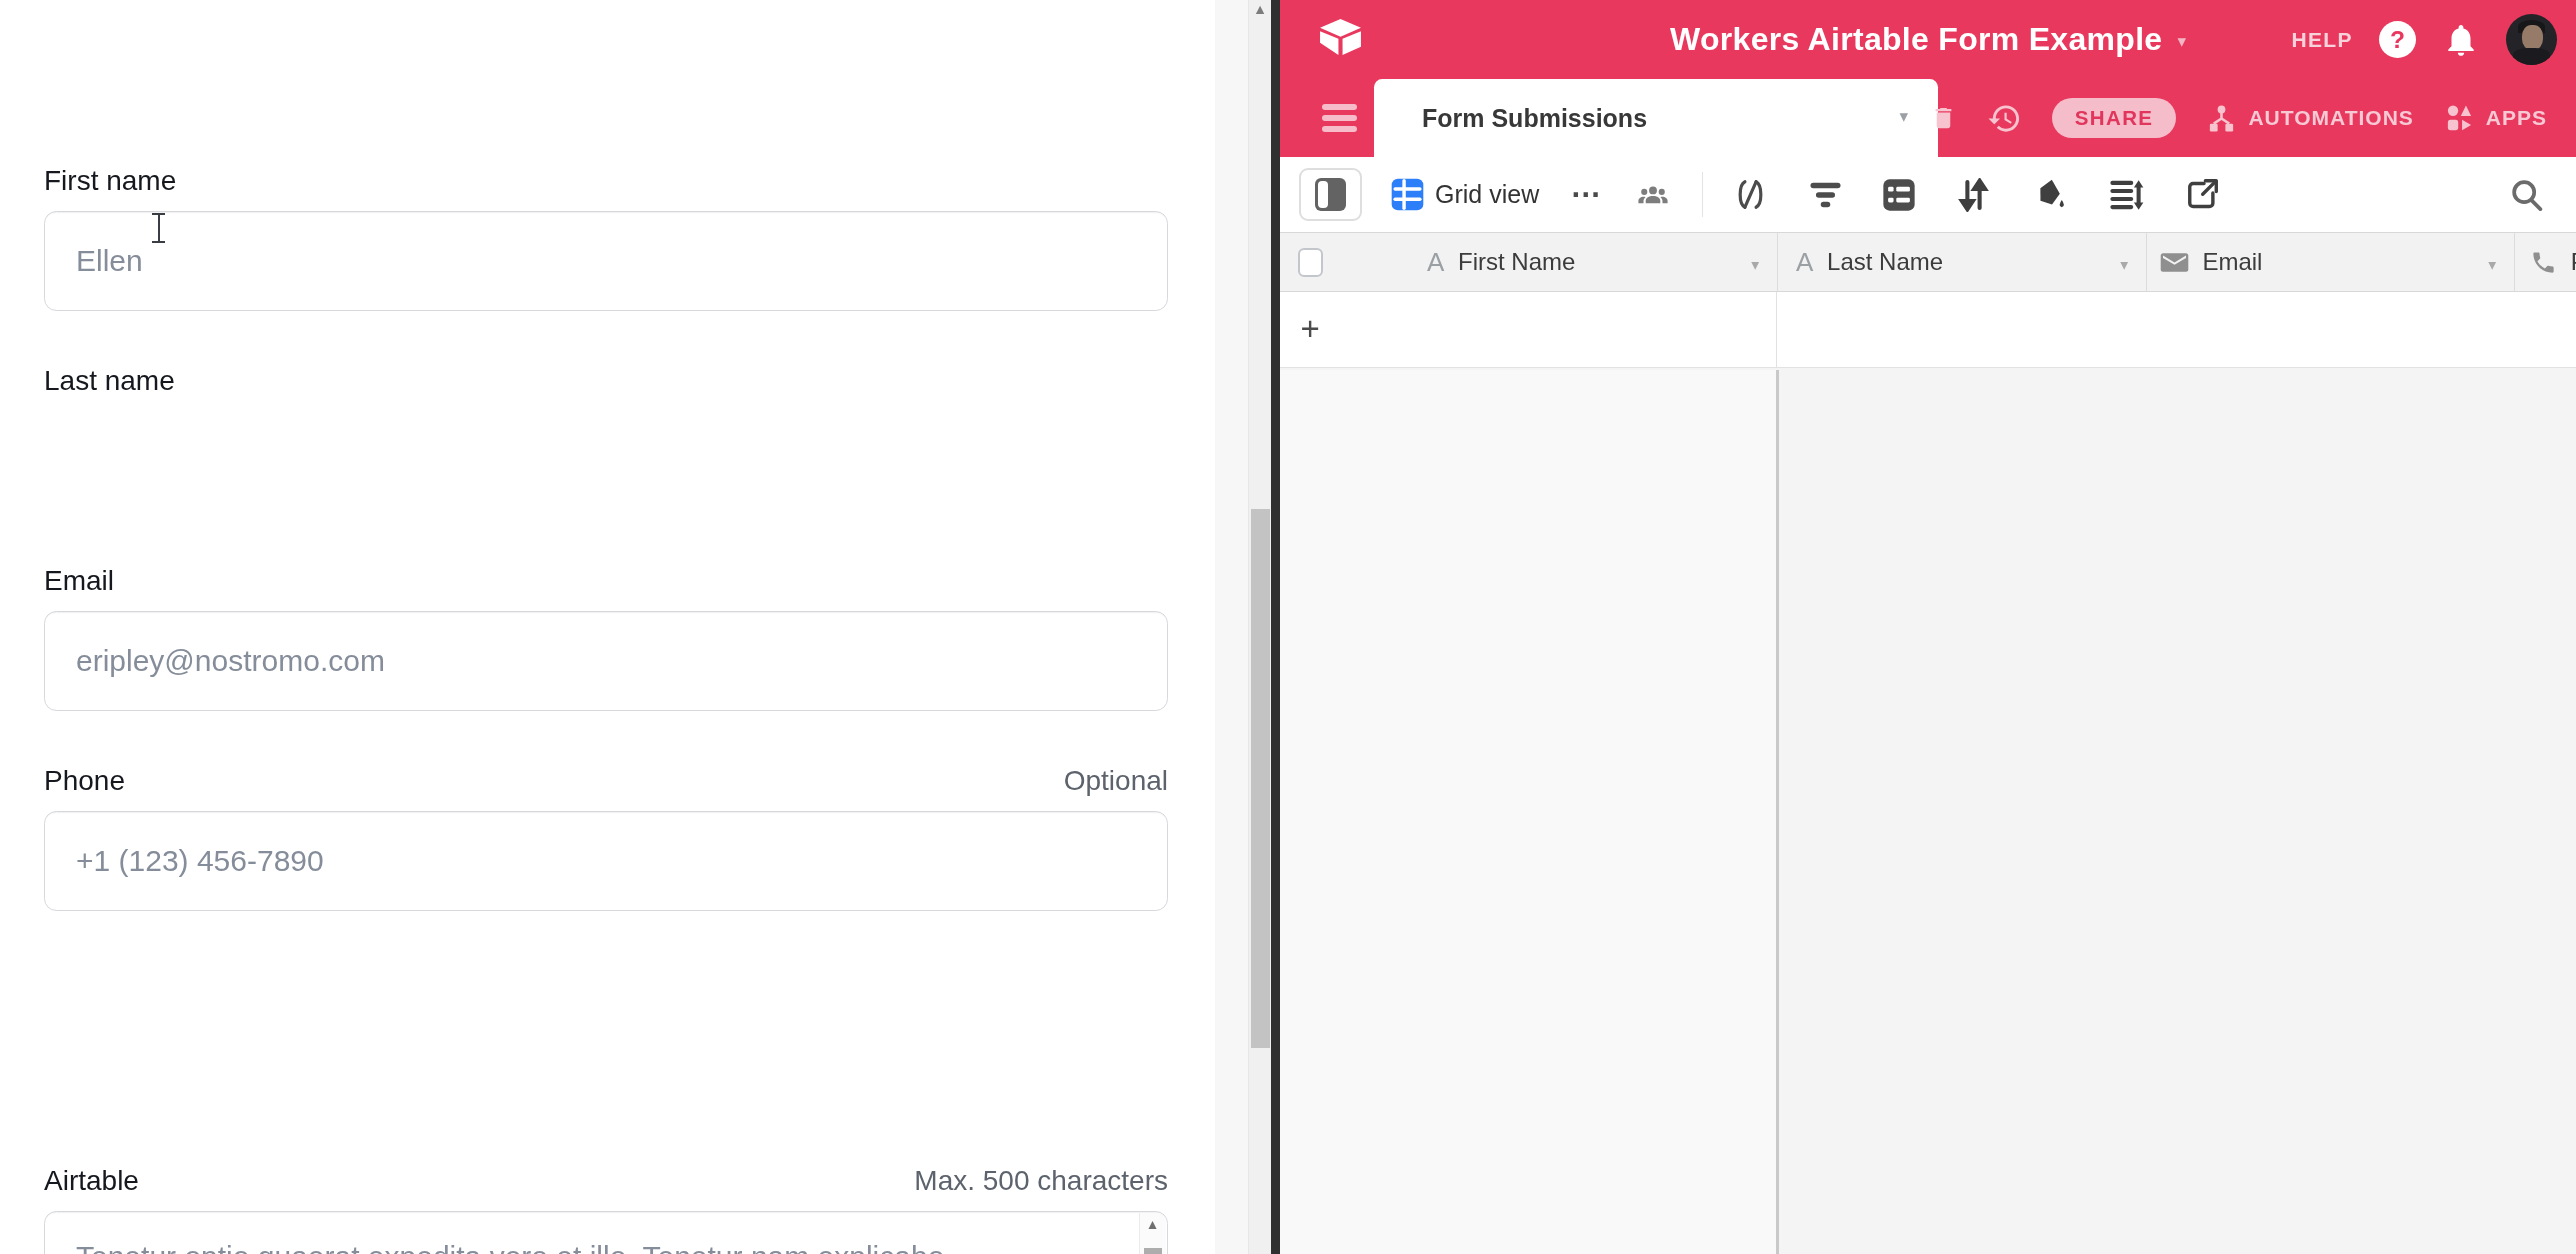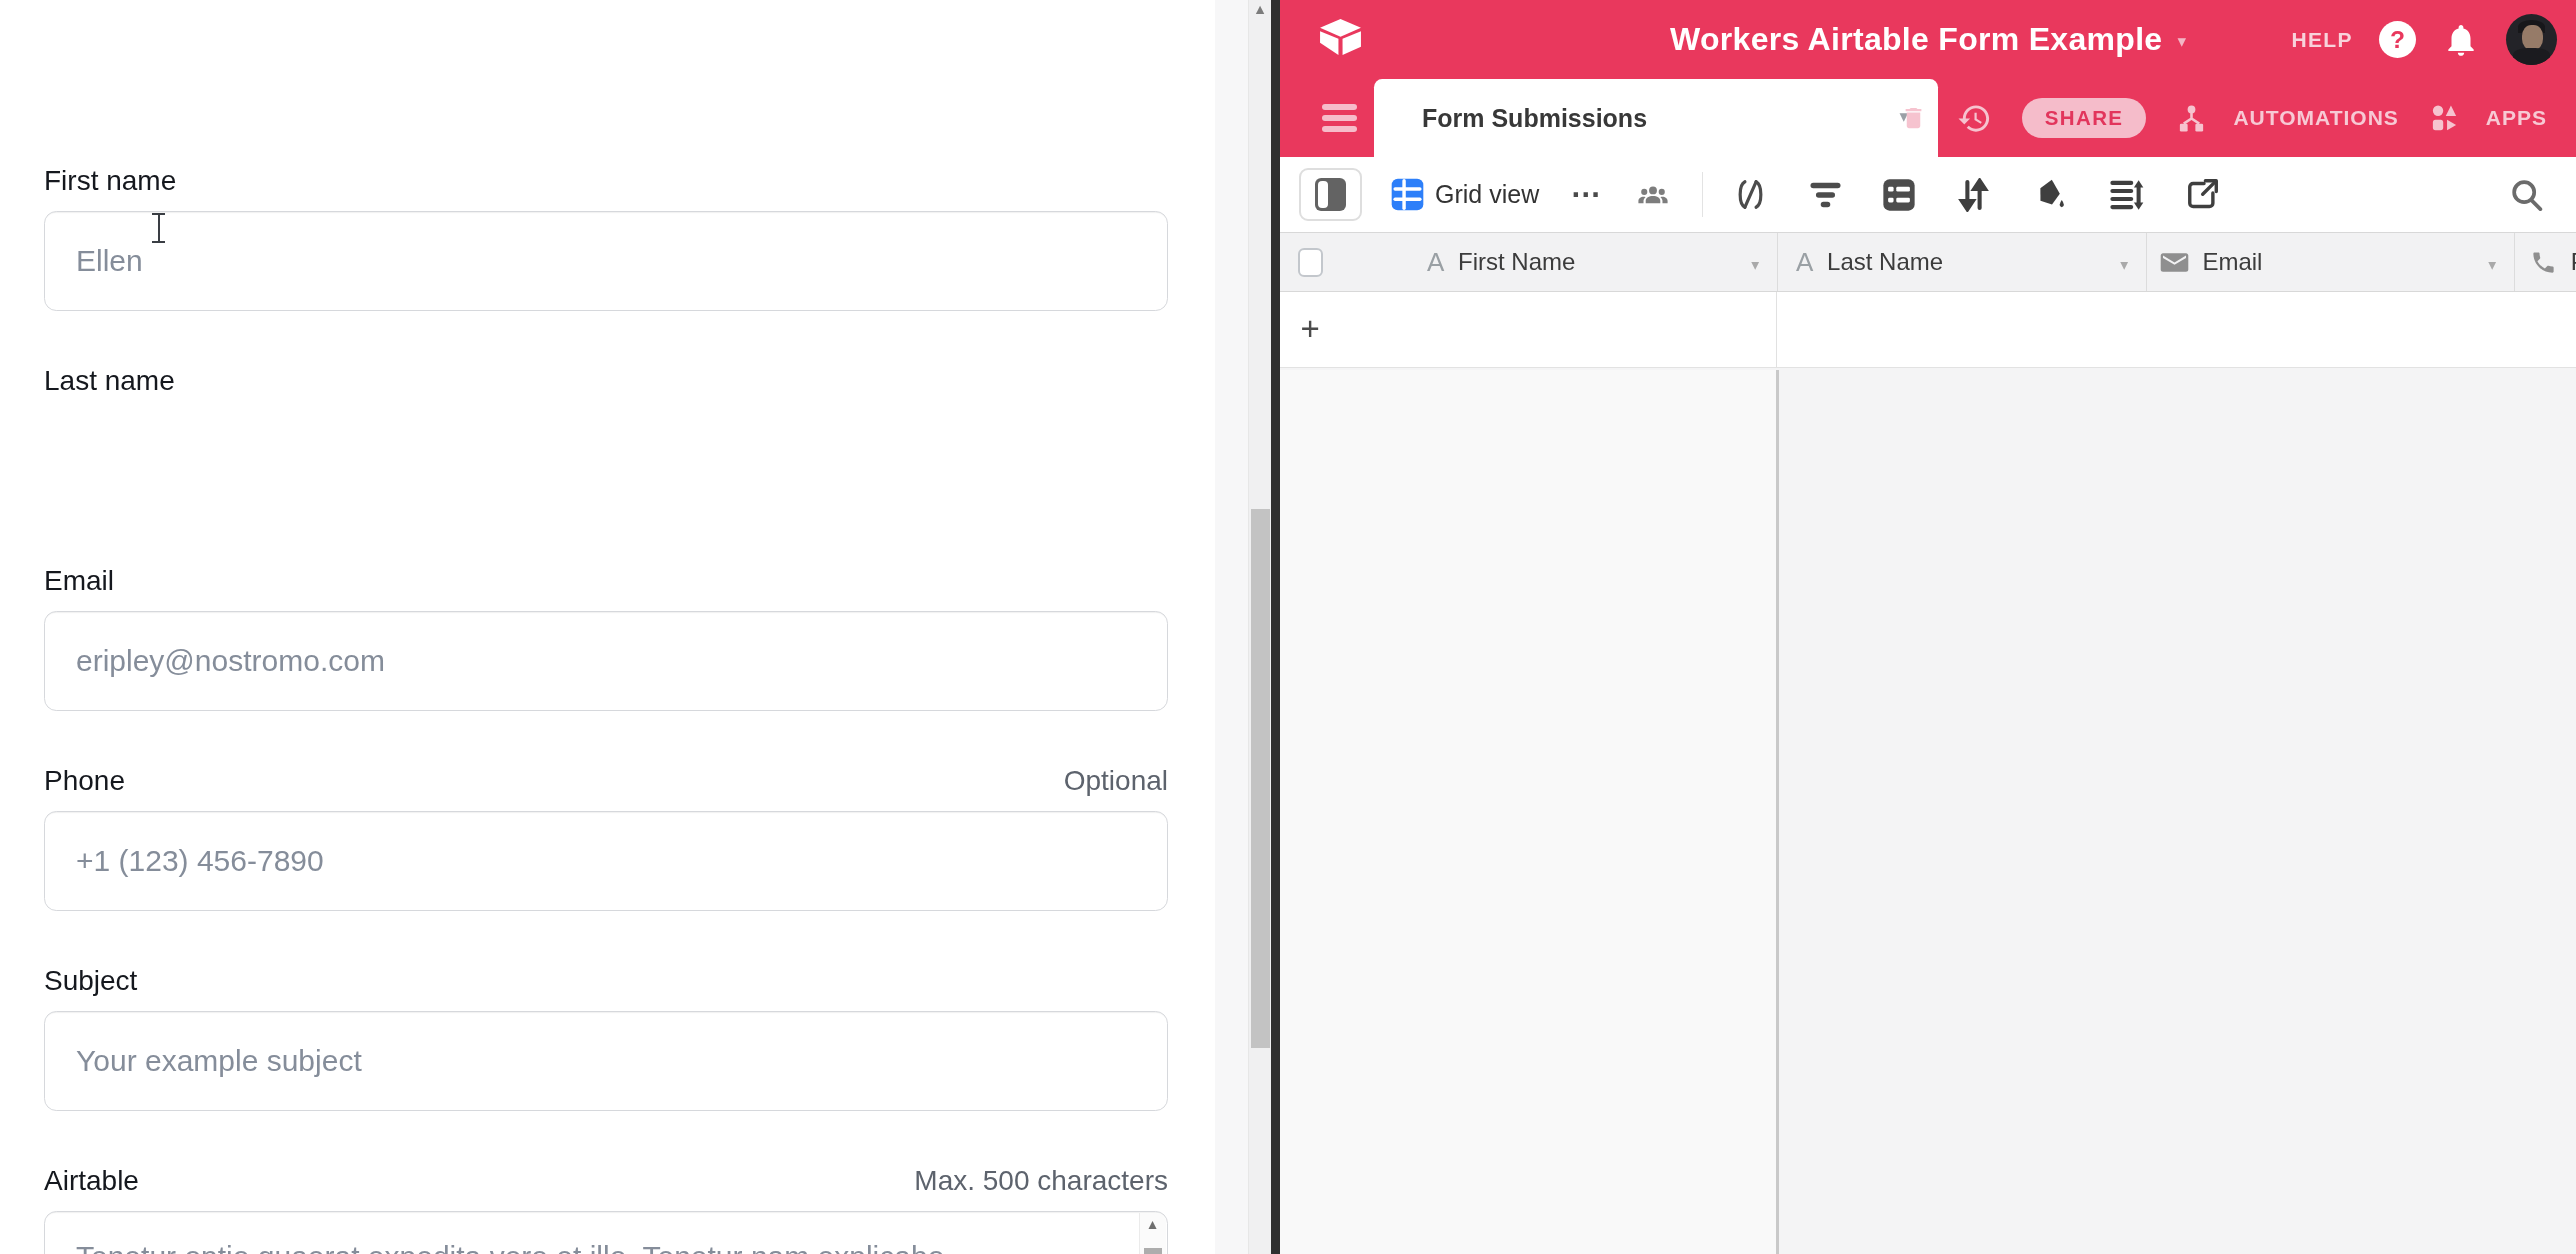--- a/index.html
+++ b/index.html
@@ -58,21 +58,21 @@
   .avatar .shirt{position:absolute;left:6.8px;top:34px;width:37px;height:18px;border-radius:40% 40% 0 0;background:#1b1b1f;}
   
   .at-viewbar{position:relative;height:78px;background:var(--red);}
   .hamburger{position:absolute;left:42px;top:25px;width:35px;}
   .hamburger div{height:6.1px;border-radius:3.4px;background:#f6bcca;margin-bottom:4.8px;}
   .at-tab{position:absolute;left:94px;top:0;width:564px;height:78px;background:#fff;border-radius:8.2px 8.2px 0 0;display:flex;align-items:center;}
   .at-tab-label{margin-left:48px;font-size:25px;font-weight:700;color:#383838;}
   .at-tab-caret{position:absolute;right:30px;top:27px;font-size:17px;color:#9aa0a6;}
   .at-view-right{position:absolute;right:29px;top:0;height:78px;display:flex;align-items:center;gap:30px;}
   .share-pill{background:var(--pink-soft);border-radius:23px;padding:8.2px 23px;font-size:20.5px;font-weight:700;letter-spacing:1.4px;color:#e2355c;}
-  .pink-group{display:flex;align-items:center;gap:26px;}
+  .pink-group{display:flex;align-items:center;gap:11px;}
   .pink-label{font-size:21px;font-weight:700;letter-spacing:1px;color:#f7c9d4;}
   
   .at-toolbar{position:relative;height:75px;background:#fff;display:flex;align-items:center;}
   .tb-toggle{margin-left:19px;width:63px;height:53px;border:2px solid #dedede;border-radius:9px;background:#fff;display:flex;align-items:center;justify-content:center;}
   .tb-toggle .glyph{position:relative;width:31px;height:33px;border-radius:6.1px;background:#636363;}
   .tb-toggle .glyph:before{content:"";position:absolute;left:2.7px;top:2.7px;width:10.2px;height:27px;border-radius:4.1px;background:#fff;}
   .tb-gridlabel{margin-left:11px;font-size:25px;font-weight:500;color:#333;}
   .tb-dots{margin-left:31px;font-size:31px;font-weight:700;color:#4a4a4a;letter-spacing:1.4px;line-height:13.7px;padding-bottom:15px;}
   .tb-sep{margin-left:29px;width:1.4px;height:45px;background:#e3e3e3;}
   .tb-i{display:flex;align-items:center;}
@@ -113,24 +113,20 @@
       <div class="flabel">Email</div>
       <input class="finput" type="text" placeholder="eripley@nostromo.com" style="">
     </div>
 
     <div class="fgroup" style="top:764px;">
       <div class="flabel">Phone</div>
       <div class="fnote">Optional</div>
       <input class="finput" type="text" placeholder="+1 (123) 456-7890" style="">
     </div>
 
-    <div class="fgroup" style="top:964px;">
-      <div class="flabel">Subject</div>
-      <input class="finput" type="text" placeholder="Your example subject" style="">
-    </div>
 
     <div class="fgroup" style="top:1164px;">
       <div class="flabel">Airtable</div>
       <div class="fnote">Max. 500 characters</div>
       <div class="msg-box">
         <textarea class="msg-ta" placeholder="Tenetur optio quaerat expedita vero et illo. Tenetur nam explicabo." style=""></textarea>
         <div class="ta-scroll">
           <div class="arr">▲</div>
           <div class="ta-thumb"></div>
         </div>

